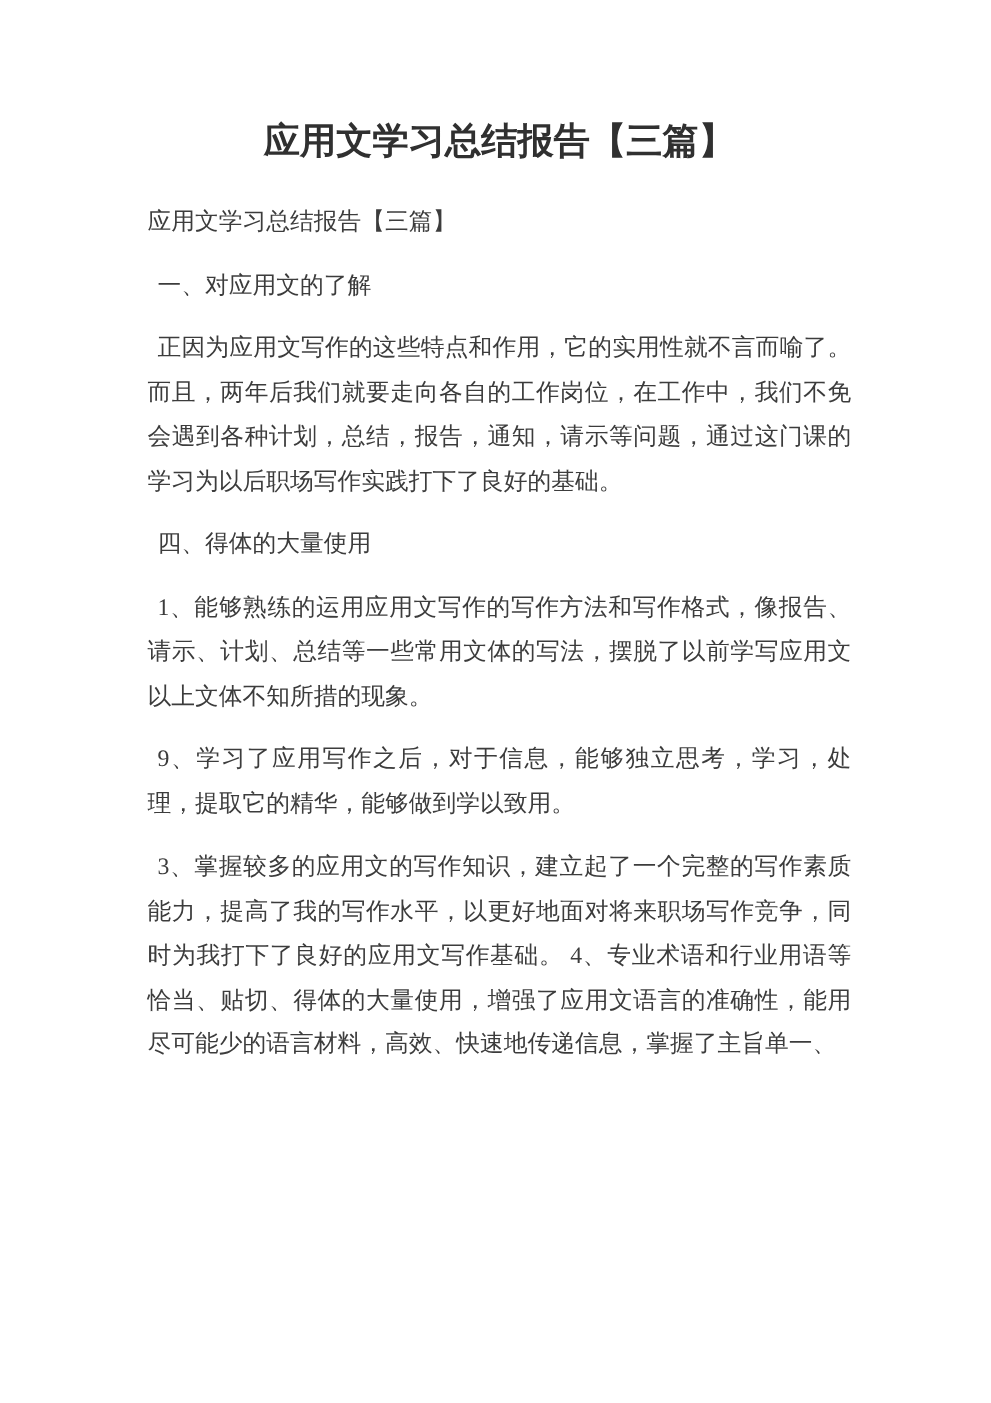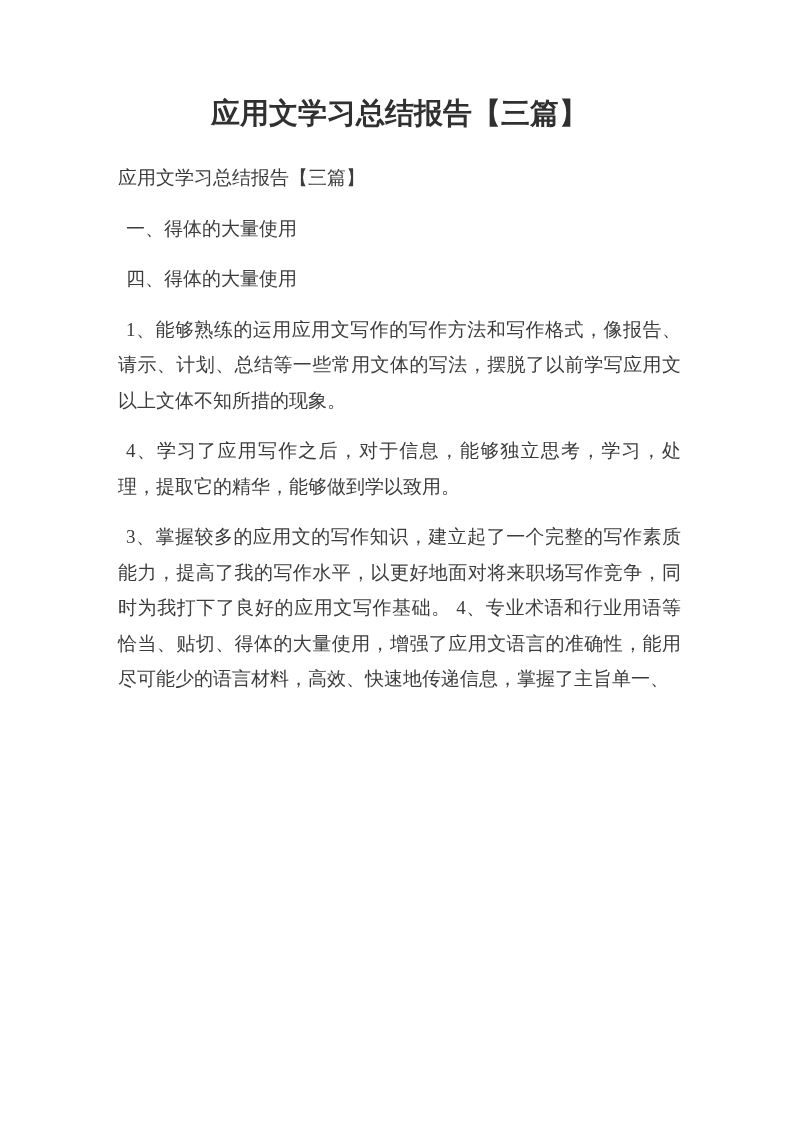--- a/index.html
+++ b/index.html
@@ -44,26 +44,27 @@
 </style>
 </head>
 <body>
 
 <div class="page">
   <div class="content">
     <h1 class="doc-title">应用文学习总结报告【三篇】</h1>
 
     <p class="para no-indent">应用文学习总结报告【三篇】</p>
 
-    <p class="para">一、得体的大量使用</p>
+    <p class="para">一、对应用文的了解</p>
 
+    <p class="para">正因为应用文写作的这些特点和作用，它的实用性就不言而喻了。而且，两年后我们就要走向各自的工作岗位，在工作中，我们不免会遇到各种计划，总结，报告，通知，请示等问题，通过这门课的学习为以后职场写作实践打下了良好的基础。</p>
 
     <p class="para">四、得体的大量使用</p>
 
 
 
     <p class="para">1、能够熟练的运用应用文写作的写作方法和写作格式，像报告、请示、计划、总结等一些常用文体的写法，摆脱了以前学写应用文以上文体不知所措的现象。</p>
 
-    <p class="para">4、学习了应用写作之后，对于信息，能够独立思考，学习，处理，提取它的精华，能够做到学以致用。</p>
+    <p class="para">9、学习了应用写作之后，对于信息，能够独立思考，学习，处理，提取它的精华，能够做到学以致用。</p>
 
     <p class="para">3、掌握较多的应用文的写作知识，建立起了一个完整的写作素质能力，提高了我的写作水平，以更好地面对将来职场写作竞争，同时为我打下了良好的应用文写作基础。 4、专业术语和行业用语等恰当、贴切、得体的大量使用，增强了应用文语言的准确性，能用尽可能少的语言材料，高效、快速地传递信息，掌握了主旨单一、</p>
   </div>
 </div>
 
 </body></html>

